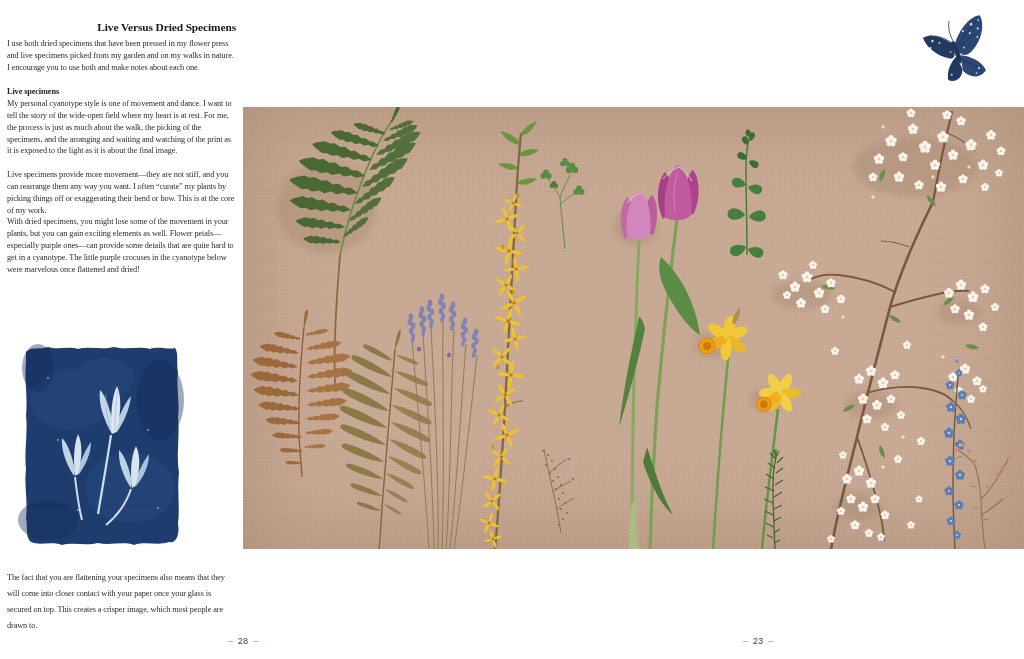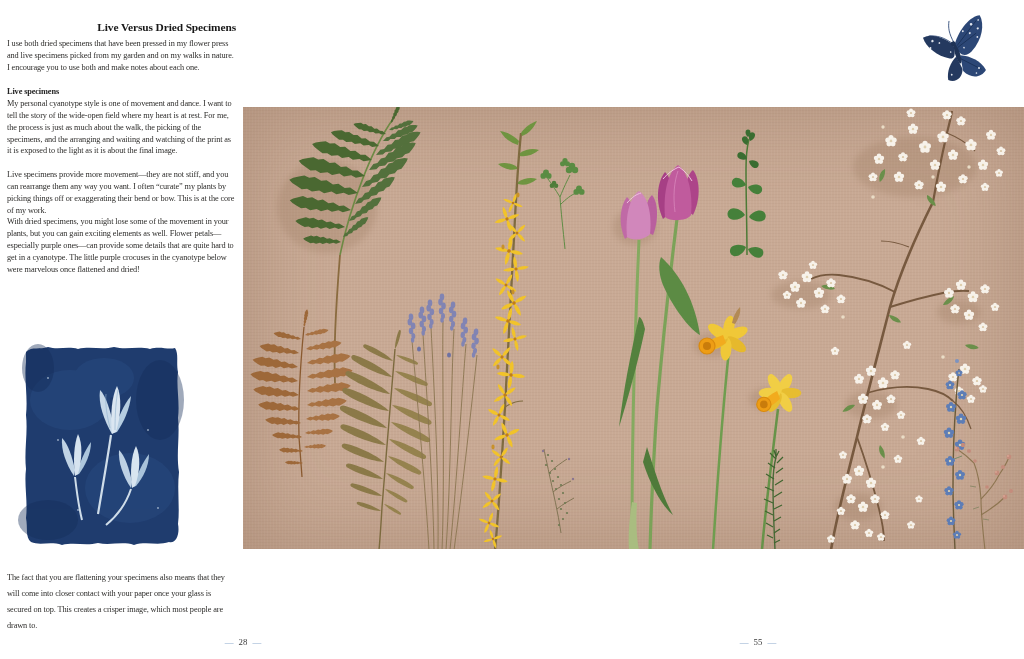--- a/index.html
+++ b/index.html
@@ -27,21 +27,21 @@
     background-color:#c8a994;
     background-image:
       repeating-linear-gradient(90deg, rgba(255,246,236,.05) 0 1px, rgba(0,0,0,0) 1px 3px),
       repeating-linear-gradient(0deg, rgba(122,92,72,.06) 0 1px, rgba(0,0,0,0) 1px 3px);
     box-shadow: inset 0 0 90px rgba(108,74,54,.28);
   }
   .photo svg{position:absolute;left:0;top:0;}
   .butterfly{position:absolute;left:920px;top:14px;}
   .pagenum{
     position:absolute;top:637px;width:90px;text-align:center;
-    font-size:8.8px;color:#3a3a3a;white-space:nowrap;
+    font-size:8.8px;color:#3a3a3a;white-space:nowrap;font-family:Liberation Mono, monospace;
   }
   .pagenum .dash{color:#7b9cc5;padding:0 5px;}
   .pn-left{left:198px;}
   .pn-right{left:713px;}
 </style>
 </head>
 <body>
 
 <div class="col">
   <h1>Live Versus Dried Specimens</h1>
@@ -628,14 +628,14 @@
       <circle cx="8" cy="-2" r=".8"></circle>
         <circle cx="-6" cy="-2" r=".8"></circle>
     </g>
   </g>
 </svg>
 
 <div class="pagenum pn-left">
   <span class="dash">—</span><span class="num">28</span><span class="dash">—</span>
 </div>
 <div class="pagenum pn-right">
-  <span class="dash">—</span><span class="num">55</span><span class="dash">—</span>
+  <span class="dash">—</span><span class="num">23</span><span class="dash">—</span>
 </div>
 
 </body></html>

